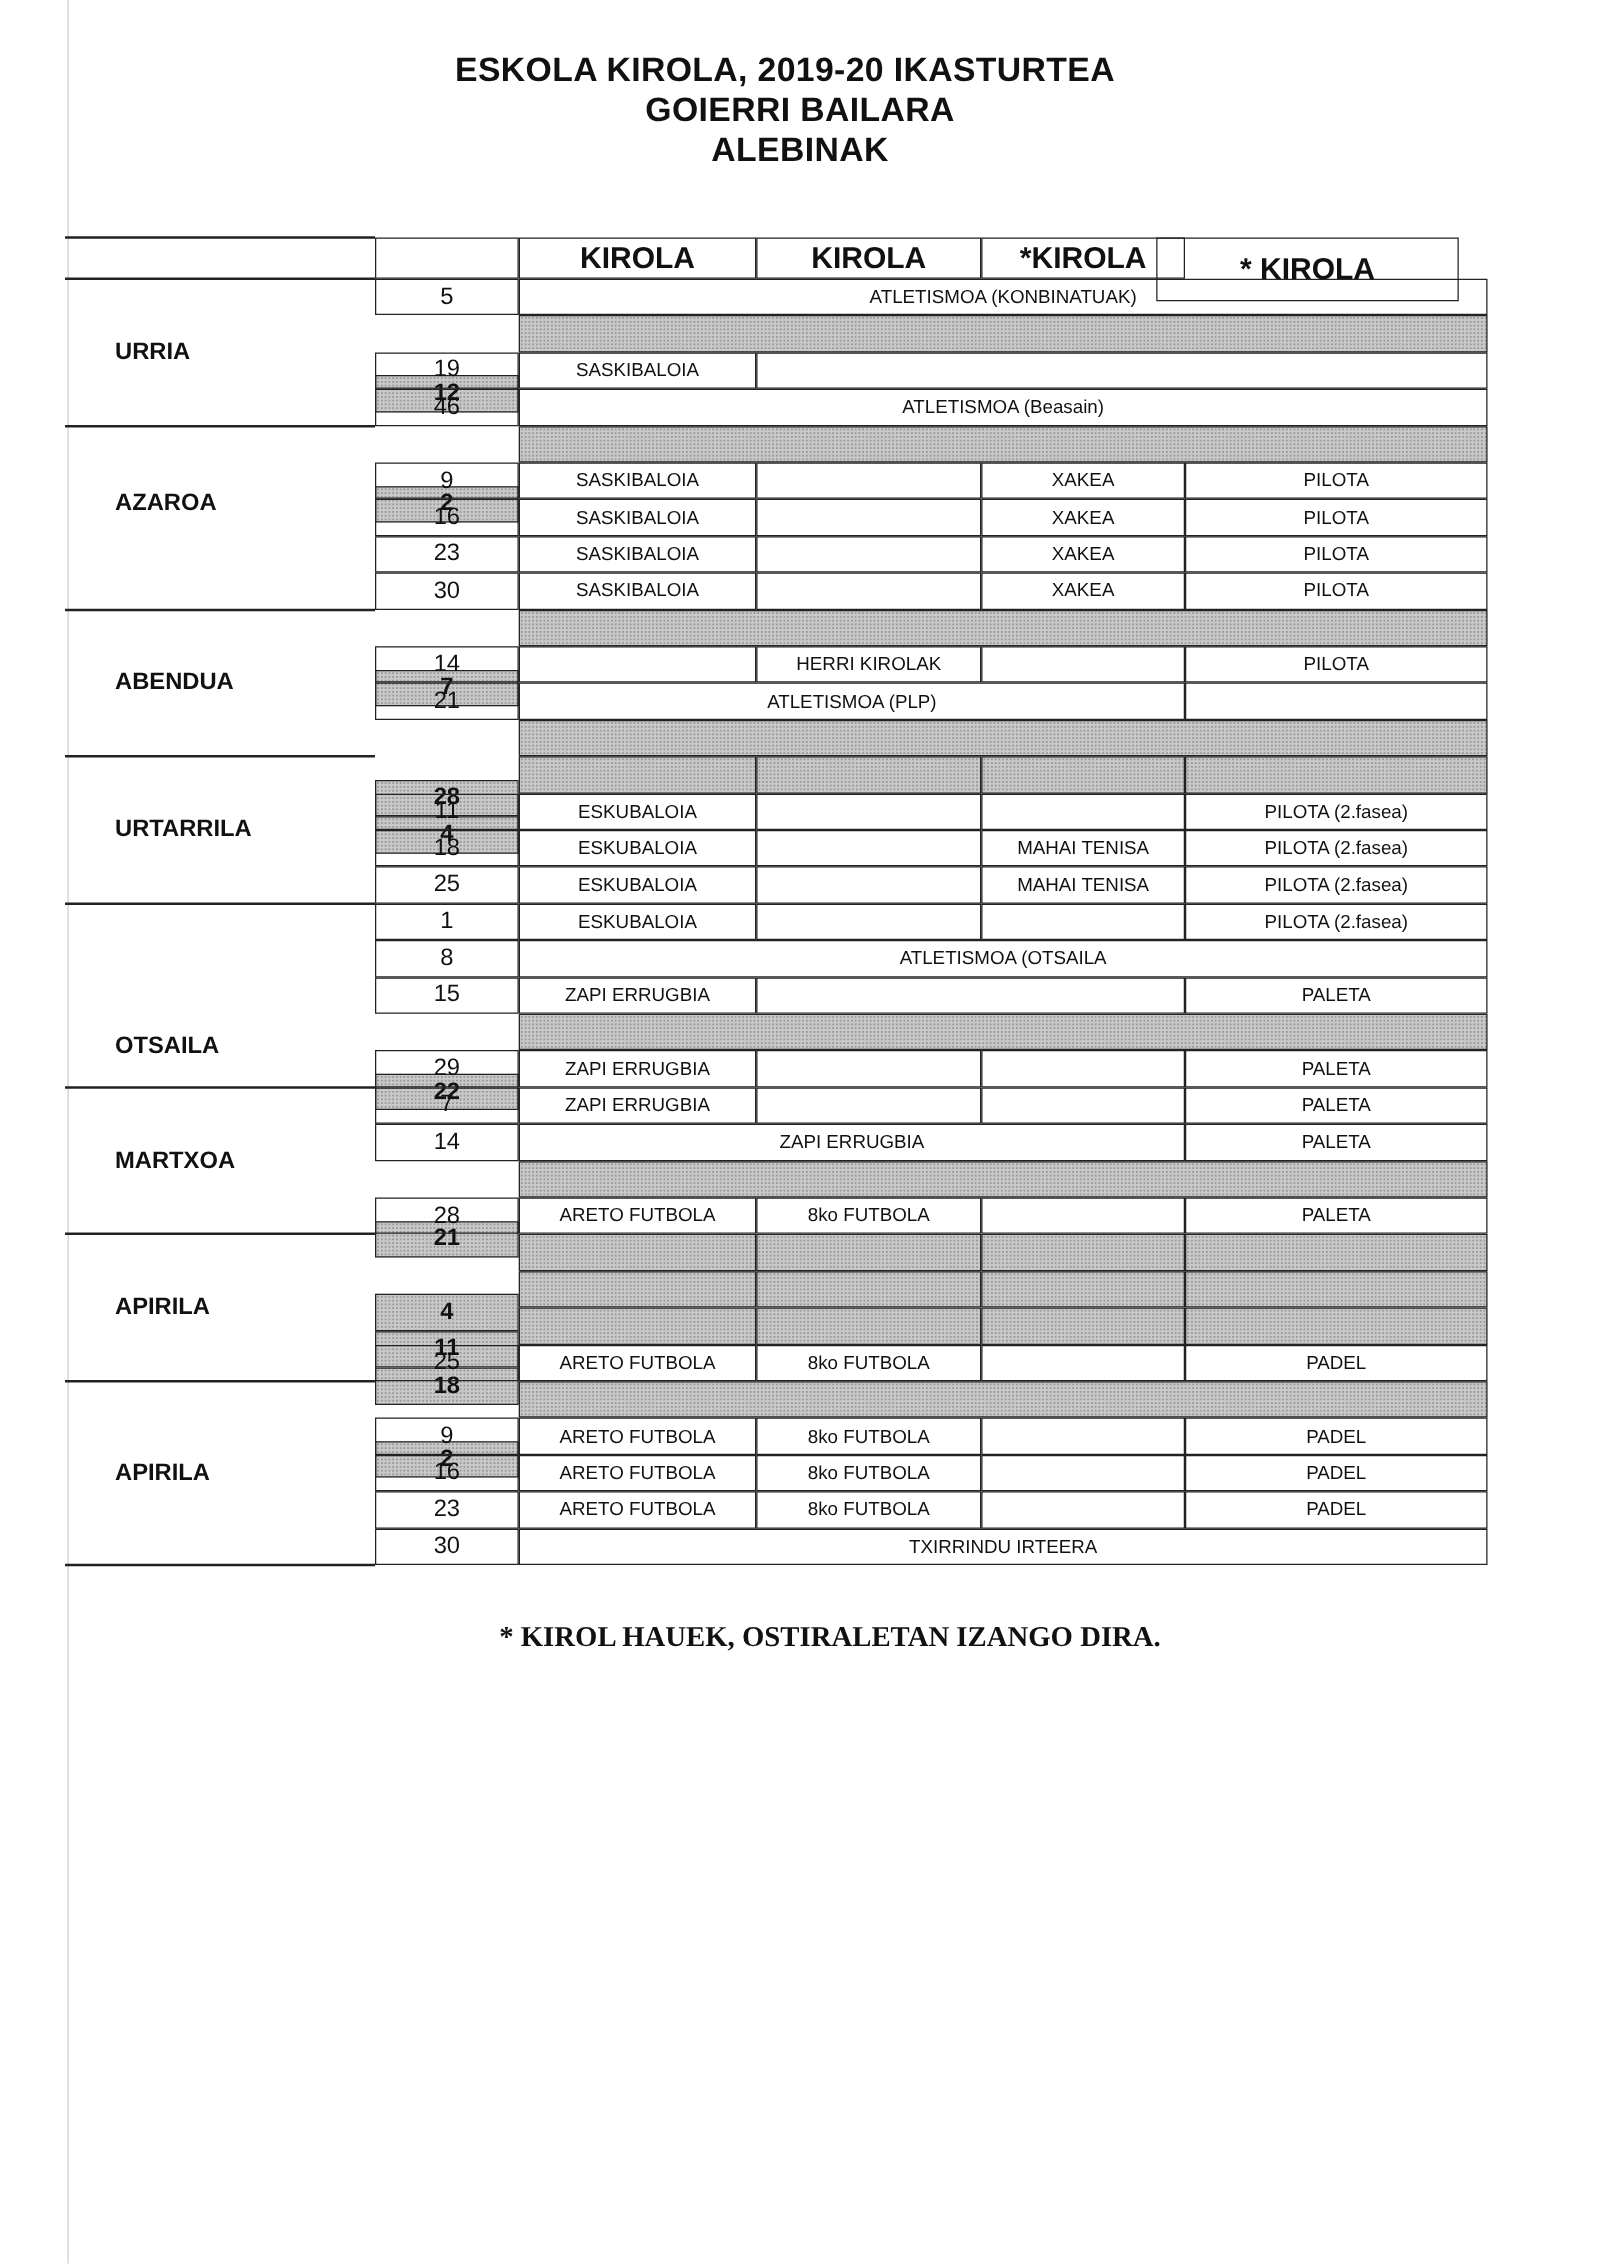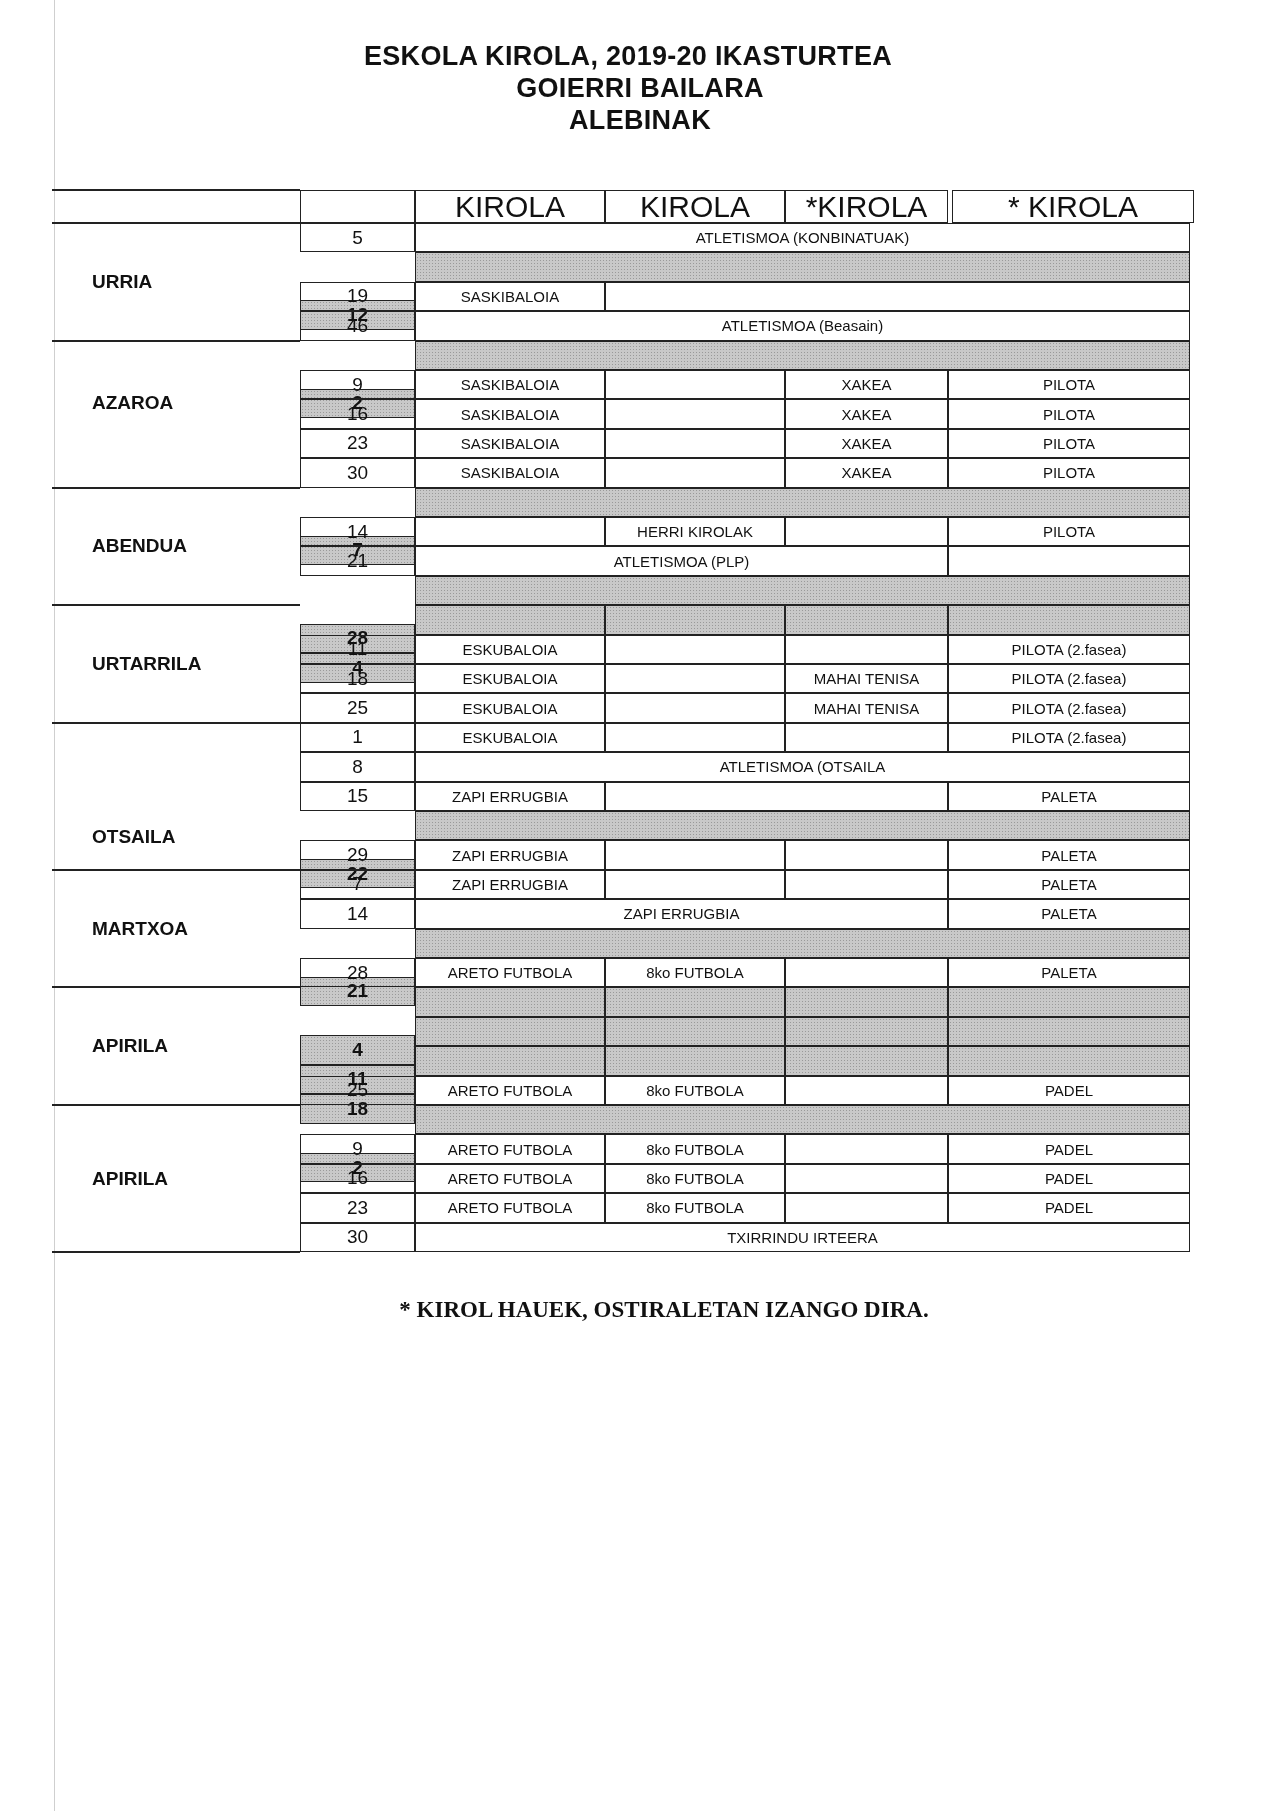--- a/index.html
+++ b/index.html
@@ -4,21 +4,21 @@
 <style>
   html, body { margin: 0; padding: 0; background: #ffffff; }
   body { width: 1280px; height: 1811px; position: relative; overflow: hidden; font-family: "Liberation Sans", sans-serif; color: #111; }
   .left-scan-line { position: absolute; left: 54px; top: 0; width: 1px; height: 1811px; background: #cfcfcf; }
   .title-block { position: absolute; top: 40px; left: 0; width: 1280px; text-align: center; }
   .title-line { font-family: "Liberation Sans", sans-serif; font-weight: bold; font-size: 27px; line-height: 32px; letter-spacing: 0.3px; margin-left: 0px; }
   .title-line.l1 { transform: translateX(-12px); }
   #sched { position: absolute; left: 0; top: 0; width: 1280px; height: 1280px; }
   .cell { position: absolute; box-sizing: border-box; display: flex; align-items: center; justify-content: center; font-size: 15px; white-space: nowrap; overflow: hidden; }
   .bordered { border: 1.3px solid #222; }
-  .hdr { font-weight: normal; font-size: 30px; }
+  .hdr { font-weight: bold; font-size: 24px; }
   .date { font-size: 19px; }
   .date.closed { font-weight: bold; margin-top: 48px; }
   .shaded { background-color: #c9c9c9;
     background-image: radial-gradient(#9a9a9a 0.6px, transparent 0.8px);
     background-size: 3px 3px; }
   .month { font-weight: bold; font-size: 19px; justify-content: flex-start; padding-left: 0; }
   .hline { position: absolute; height: 2px; background: #222; }
   .footnote { position: absolute; top: 1297px; left: 0; width: 1280px; text-align: center; font-family: "Liberation Serif", serif; font-weight: bold; font-size: 23px; transform: translateX(24px); }
 </style>
 </head>
@@ -31,21 +31,21 @@
   <div class="title-line">GOIERRI BAILARA</div>
   <div class="title-line">ALEBINAK</div>
 </div>
 
 <div id="sched">
     <div class="hline" style="left: 52px; top: 189px; width: 248px;"></div>
     <div class="cell bordered" style="left: 300px; top: 190px; width: 115px; height: 33px;"></div>
     <div class="cell bordered hdr" style="left: 415px; top: 190px; width: 190px; height: 33px;">KIROLA</div>
     <div class="cell bordered hdr" style="left: 605px; top: 190px; width: 180px; height: 33px;">KIROLA</div>
     <div class="cell bordered hdr" style="left: 785px; top: 190px; width: 163px; height: 33px;">*KIROLA</div>
-    <div class="cell bordered hdr" style="left: 952px; top: 190px; width: 242px; height: 33px;">* KIROLA</div>
+    <div class="cell bordered hdr" style="left: 925px; top: 190px; width: 242px; height: 51px;">* KIROLA</div>
     <div class="hline" style="left: 52px; top: 222px; width: 248px;"></div>
     <div class="cell bordered date" style="left: 300px; top: 223px; width: 115px; height: 29.4px;">5</div>
     <div class="cell bordered" style="left: 415px; top: 223px; width: 775px; height: 29.4px;">ATLETISMOA (KONBINATUAK)</div>
     <div class="cell bordered date closed shaded" style="left: 300px; top: 252.4px; width: 115px; height: 29.4px;">12</div>
     <div class="cell bordered shaded" style="left: 415px; top: 252.4px; width: 775px; height: 29.4px;"></div>
     <div class="cell bordered date" style="left: 300px; top: 281.8px; width: 115px; height: 29.4px;">19</div>
     <div class="cell bordered" style="left: 415px; top: 281.8px; width: 190px; height: 29.4px;">SASKIBALOIA</div>
     <div class="cell bordered" style="left: 605px; top: 281.8px; width: 585px; height: 29.4px;"></div>
     <div class="cell bordered date" style="left: 300px; top: 311.2px; width: 115px; height: 29.4px;">46</div>
     <div class="cell bordered" style="left: 415px; top: 311.2px; width: 775px; height: 29.4px;">ATLETISMOA (Beasain)</div>

